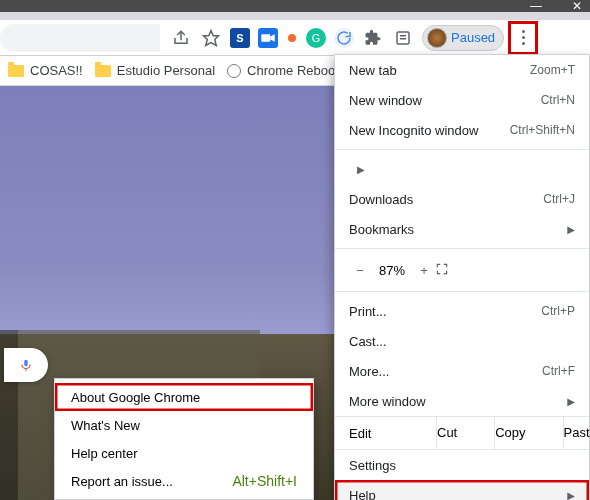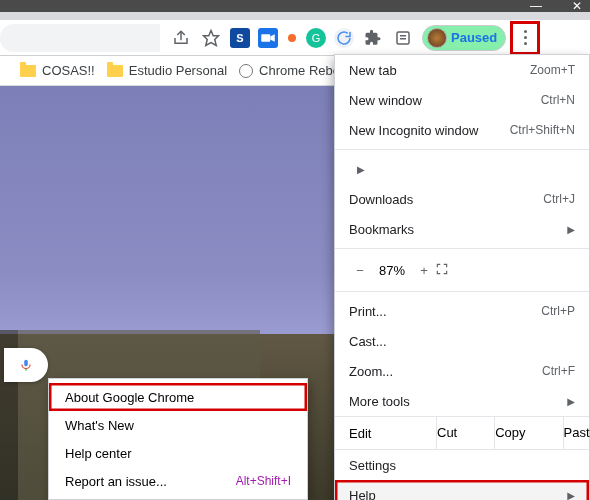--- a/index.html
+++ b/index.html
@@ -12,25 +12,25 @@
   .omnibox { flex: 0 0 160px; height: 28px; background: #f1f3f4; border-radius: 14px 0 0 14px; margin-right: 6px; }
   .tb-icon { width: 22px; height: 22px; display: flex; align-items: center; justify-content: center; margin: 0 4px; color: #5f6368; border-radius: 50%; }
   .tb-icon svg { width: 18px; height: 18px; }
   .ext-S { background:#0f4aa0; color:#fff; width:20px; height:20px; border-radius:3px; font-weight:bold; font-size:11px; }
   .ext-cam { background:#1a73e8; color:#fff; width:20px; height:20px; border-radius:3px; }
   .ext-dot { width:8px;height:8px;background:#f56c2d;border-radius:50%; margin:0 6px;}
   .ext-G { background:#15c39a;color:#fff;width:20px;height:20px;border-radius:50%;font-size:11px;}
   .ext-reload{ background:#eef1f6;width:20px;height:20px;border-radius:50%;}
   .puzzle { color:#5f6368;}
   .avatar { width:20px;height:20px;border-radius:50%; background: radial-gradient(circle,#b97a3a,#5a3a1a); border:1px solid #aaa;}
-  .paused-chip { display:flex; align-items:center; gap:4px; border:1px solid #c9cbd0; border-radius:14px; padding:2px 8px 2px 4px; color:#1a73e8; background:#86efac; margin:0 4px;font-weight:bold;}
+  .paused-chip { display:flex; align-items:center; gap:4px; border:1px solid #c9cbd0; border-radius:14px; padding:2px 8px 2px 4px; color:#1a73e8; background:#e5e5e5; margin:0 4px;}
   .kebab-wrap { position:relative; padding:2px; border:3px solid #d40000; }
   .kebab { width:20px;height:24px;display:flex;flex-direction:column;align-items:center;justify-content:center;gap:3px;}
   .kebab span{width:3px;height:3px;background:#5f6368;border-radius:50%;}
-  .bookbar { height:30px; background:#fff; display:flex; align-items:center; padding:0 20px; gap:12px; border-bottom:1px solid #d9d9d9;}
+  .bookbar { height:30px; background:#fff; display:flex; align-items:center; padding:0 8px; gap:12px; border-bottom:1px solid #d9d9d9;}
   .bk { display:flex; align-items:center; gap:6px; color:#3c4043; font-size:12px;}
   .bk .folder{width:16px;height:12px;background:#ffd04c;border-radius:1px;position:relative;}
   .bk .folder::before{content:"";position:absolute;top:-3px;left:0;width:6px;height:3px;background:#ffd04c;border-radius:1px 1px 0 0;}
   .bk .globe{width:14px;height:14px;border:1.5px solid #777;border-radius:50%;position:relative;}
   .content { position:relative; width:590px; height:414px; }
   .bg { position:absolute; inset:0; background: linear-gradient(#7d7fb8 0%, #8a8cc2 45%, #9a9bd0 60%, #615844 60%, #3d3a2a 100%); }
   .bg::after{content:"";position:absolute;left:0;bottom:0;width:260px;height:170px;background:linear-gradient(90deg,#2b2b22 0 18px,#5b5846 18px 36px);opacity:.6;}
   .mic-pill{position:absolute;left:4px;top:262px;width:44px;height:34px;background:#fff;border-radius:0 17px 17px 0;display:flex;align-items:center;justify-content:center;box-shadow:0 1px 4px rgba(0,0,0,.3);}
   .mic-pill svg{width:14px;height:14px;}
   
@@ -43,24 +43,24 @@
   .zoomrow{display:flex;align-items:center;height:34px;padding:0 12px 0 14px;}
   .zoomrow .lbl{flex:1;}
   .zoomrow .zbtn{width:22px;text-align:center;color:#5f6368;}
   .zoomrow .pct{width:42px;text-align:center;}
   .zoomrow .full svg{width:14px;height:14px;}
   .editrow{display:flex;align-items:center;height:34px;border-top:1px solid #e3e5e8;border-bottom:1px solid #e3e5e8;gap:37px;}
   .editrow .elabel{padding:0 14px;flex:0 0 64px;}
   .editrow .ebtn{flex:1;text-align:center;border-left:1px solid #e3e5e8;line-height:34px;}
   .hi-red{ box-shadow: inset 0 0 0 2.5px #d40000; background:#f4f4f4;}
   
-  .submenu{position:absolute;left:48px;top:378px;width:260px;background:#fff;border:1px solid #cfd1d6;box-shadow:2px 4px 10px rgba(0,0,0,.3);padding:4px 0;}
+  .submenu{position:absolute;left:54px;top:378px;width:260px;background:#fff;border:1px solid #cfd1d6;box-shadow:2px 4px 10px rgba(0,0,0,.3);padding:4px 0;}
   .smi{display:flex;align-items:center;height:28px;padding:0 16px;}
   .smi .lbl{flex:1;}
-  .smi .accel{color:#a21caf;font-size:12px;}
+  .smi .accel{color:#4d7c0f;font-size:14px;}
   .smi.hi{ box-shadow: inset 0 0 0 2.5px #d40000;}
 </style>
 </head>
 <body>
 
 <div class="window">
 
   <div class="titlebar">
     <span class="win-btn">—</span>
     <span class="win-btn">✕</span>
@@ -183,25 +183,25 @@
     </div>
     <div class="sep"></div>
     <div class="mi">
         <span class="lbl">Print...</span>
         <span class="accel">Ctrl+P</span>
       </div>
     <div class="mi">
         <span class="lbl">Cast...</span>
       </div>
     <div class="mi">
-        <span class="lbl">Zoom...</span>
+        <span class="lbl">More...</span>
         <span class="accel">Ctrl+F</span>
       </div>
     <div class="mi">
-        <span class="lbl">More tools</span>
+        <span class="lbl">More window</span>
         <span class="chev">▶</span>
       </div>
     <div class="editrow">
       <span class="elabel">Edit</span>
       <span class="ebtn">Cut</span>
       <span class="ebtn">Copy</span>
       <span class="ebtn">Paste</span>
     </div>
     <div class="mi">
         <span class="lbl">Settings</span>

